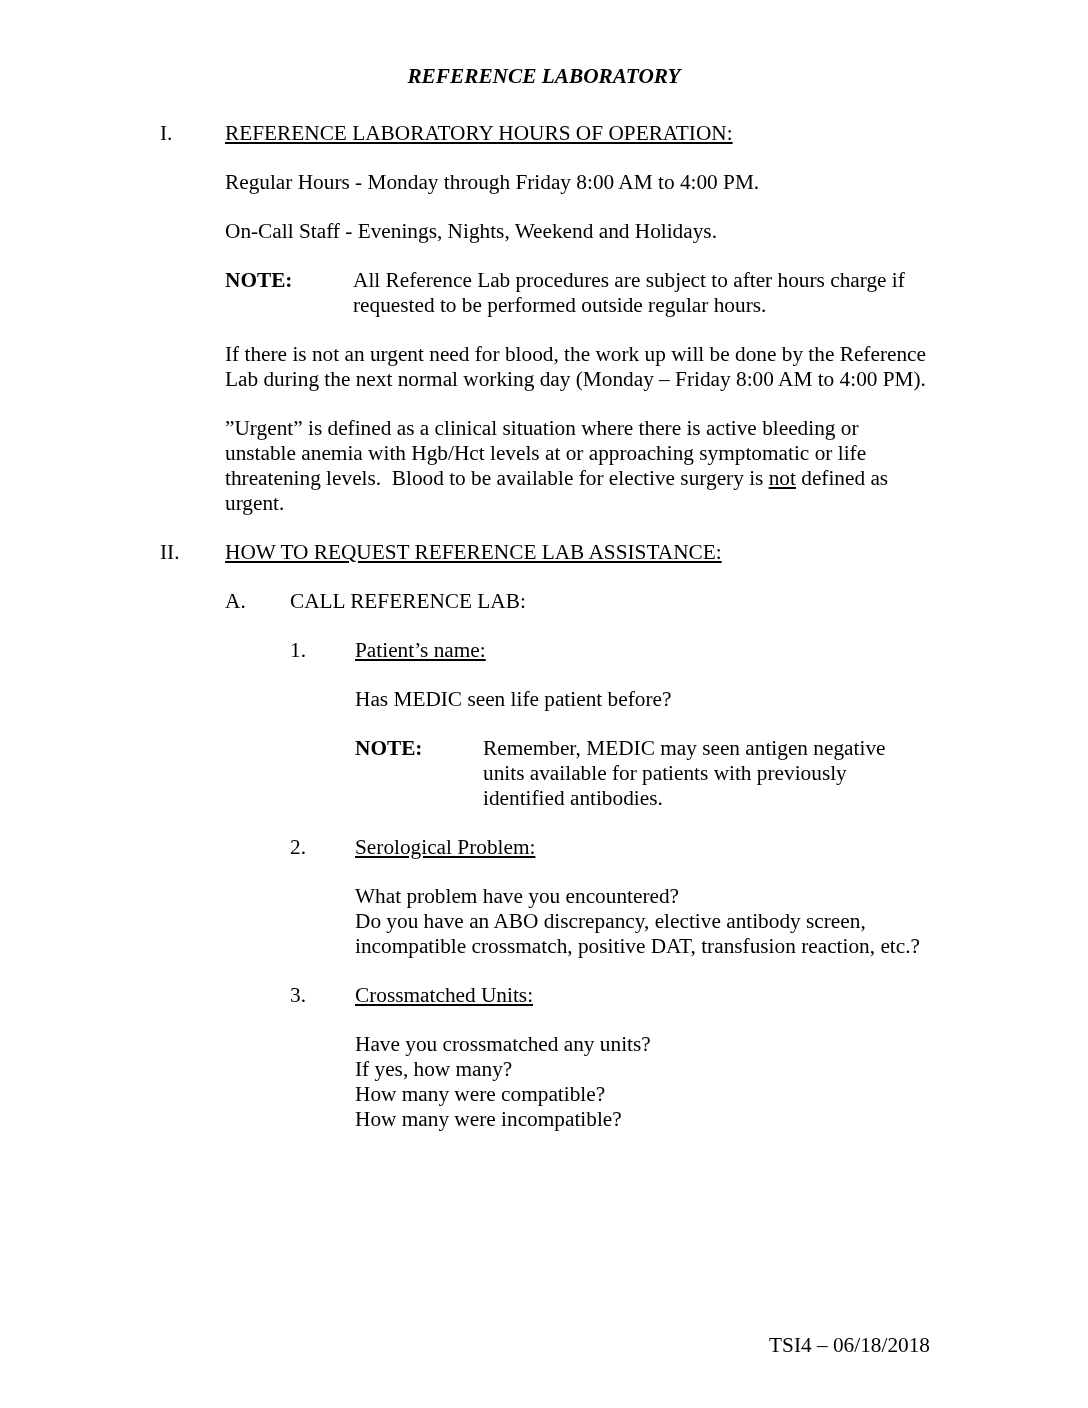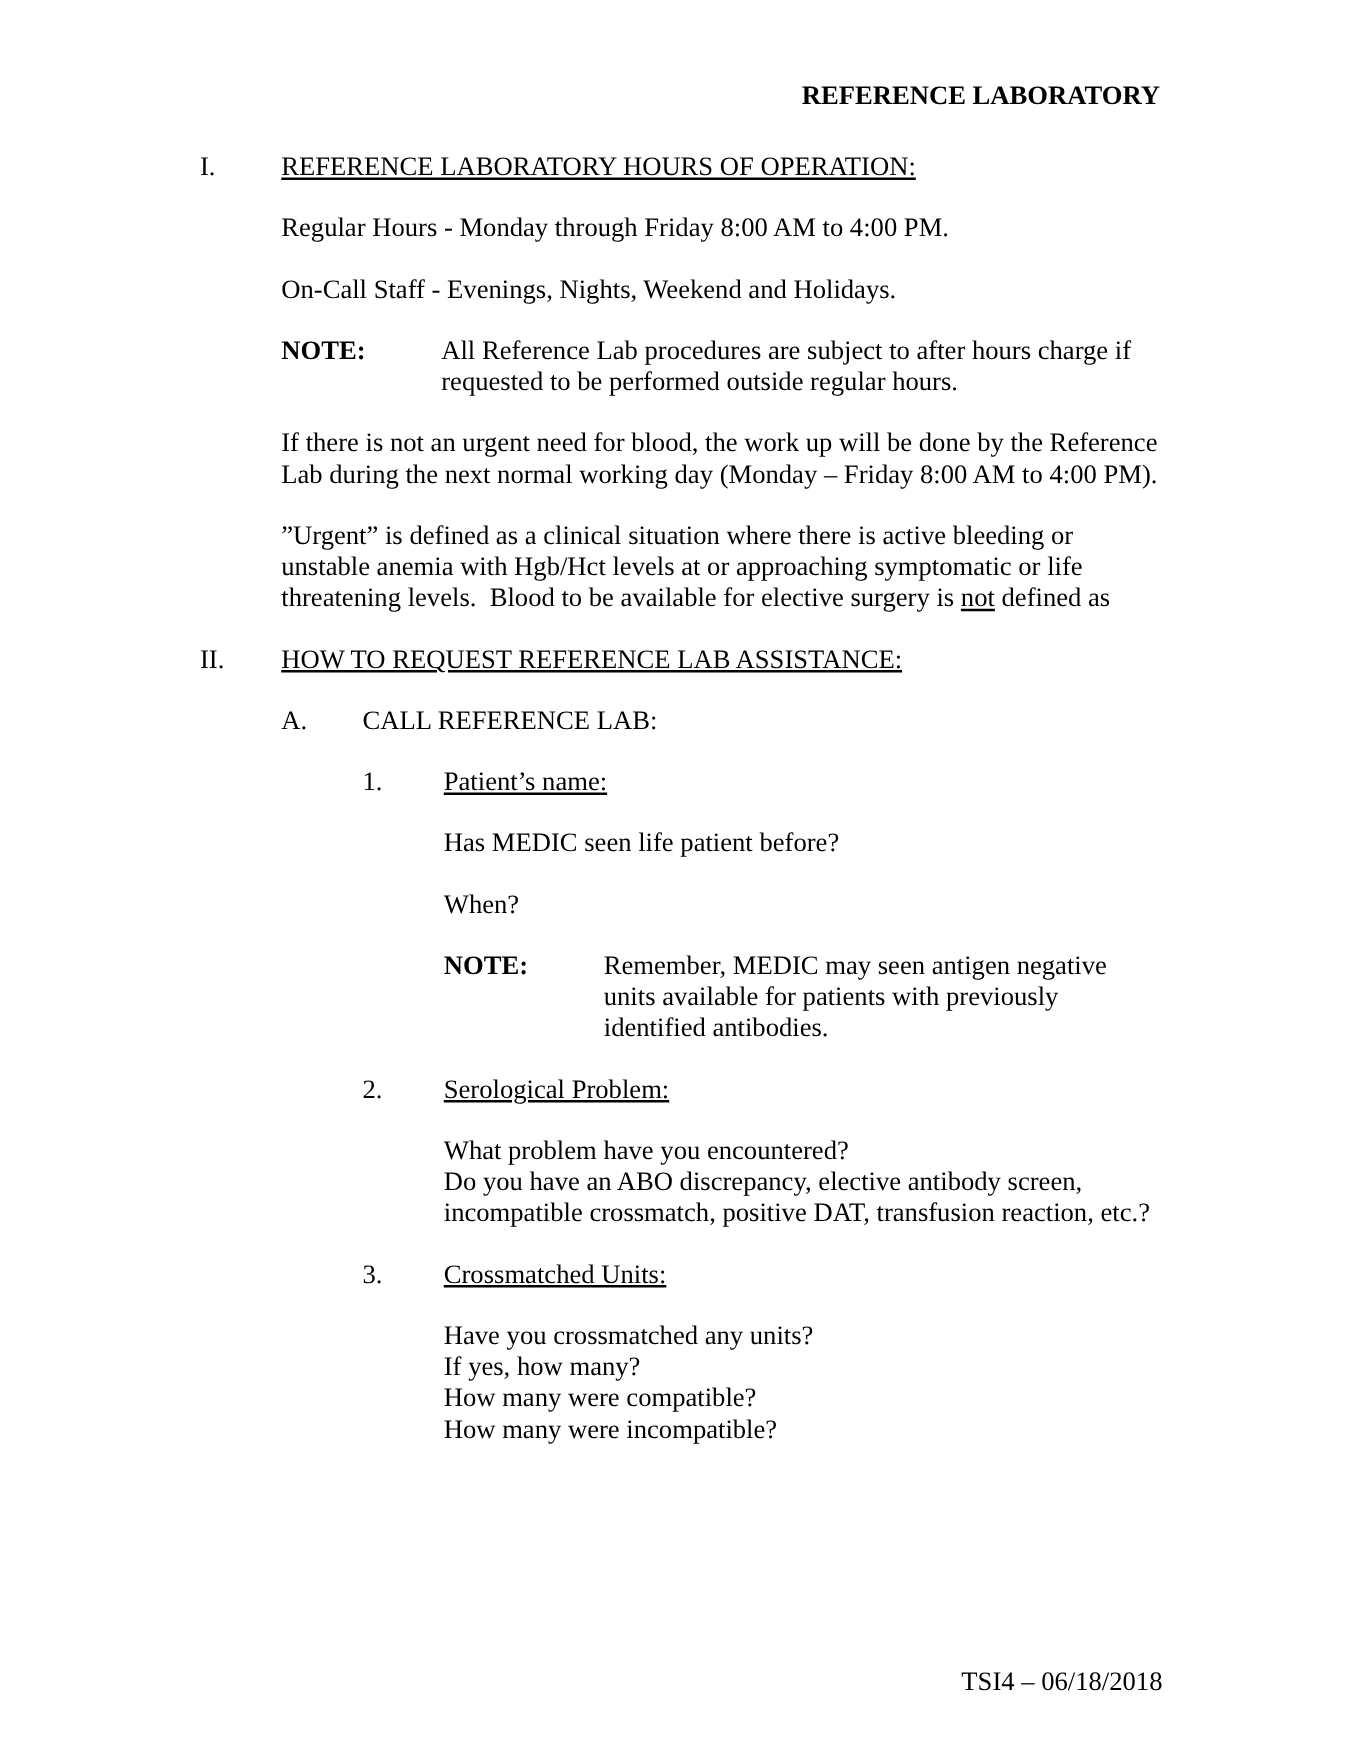--- a/index.html
+++ b/index.html
@@ -11,24 +11,25 @@
     font-family: "Liberation Serif", "DejaVu Serif", serif;
     font-size: 21.3px;
     line-height: 25px;
     overflow: hidden;
   }
   .page {
     position: absolute; inset: 0;
     padding: 64px 140px 0 160px;
   }
   .title {
-    text-align: right;
+    text-align: center;
     font-weight: bold;
     margin-bottom: 32px;
     margin-right: 20px; 
+    font-style: italic;
   }
   .row { display: flex; align-items: flex-start; }
   .c65  { flex: 0 0 65px; }
   .c128 { flex: 0 0 128px; }
   .ml65  { margin-left: 65px; }
   .ml130 { margin-left: 130px; }
   .ml195 { margin-left: 195px; }
   .mb { margin-bottom: 24px; }
   .u { text-decoration: underline; }
   .i { }
@@ -68,41 +69,41 @@
 
   <div class="ml65 mb">
     <div class="ln">If there is not an urgent need for blood, the work up will be done by the Reference</div>
     <div class="ln">Lab during the next normal working day (Monday – Friday 8:00 AM to 4:00 PM).</div>
   </div>
 
   <div class="ml65 mb">
     <div class="ln">”Urgent” is defined as a clinical situation where there is active bleeding or</div>
     <div class="ln">unstable anemia with Hgb/Hct levels at or approaching symptomatic or life</div>
     <div class="ln"><span>threatening levels.  Blood to be available for elective surgery is </span><span class="u">not</span><span> defined as</span></div>
+    <div class="ln">urgent.</div>
   </div>
 
   <div class="row mb">
     <div class="c65 ln">II.</div>
     <div class="u ln">HOW TO REQUEST REFERENCE LAB ASSISTANCE:</div>
   </div>
 
   <div class="row ml65 mb">
     <div class="c65 ln">A.</div>
     <div class="ln">CALL REFERENCE LAB:</div>
   </div>
 
 
   <div class="row ml130 mb">
     <div class="c65 ln">1.</div>
     <div class="u ln">Patient’s name:</div>
   </div>
 
   <div class="ml195 mb ln">Has MEDIC seen life patient before?</div>
 
-  <div class="ml195 mb ln">When?</div>
 
   <div class="row ml195 mb">
     <div class="c128 b ln">NOTE:</div>
     <div class="i">
       <div class="ln">Remember, MEDIC may seen antigen negative</div>
       <div class="ln">units available for patients with previously</div>
       <div class="ln">identified antibodies.</div>
     </div>
   </div>
 

